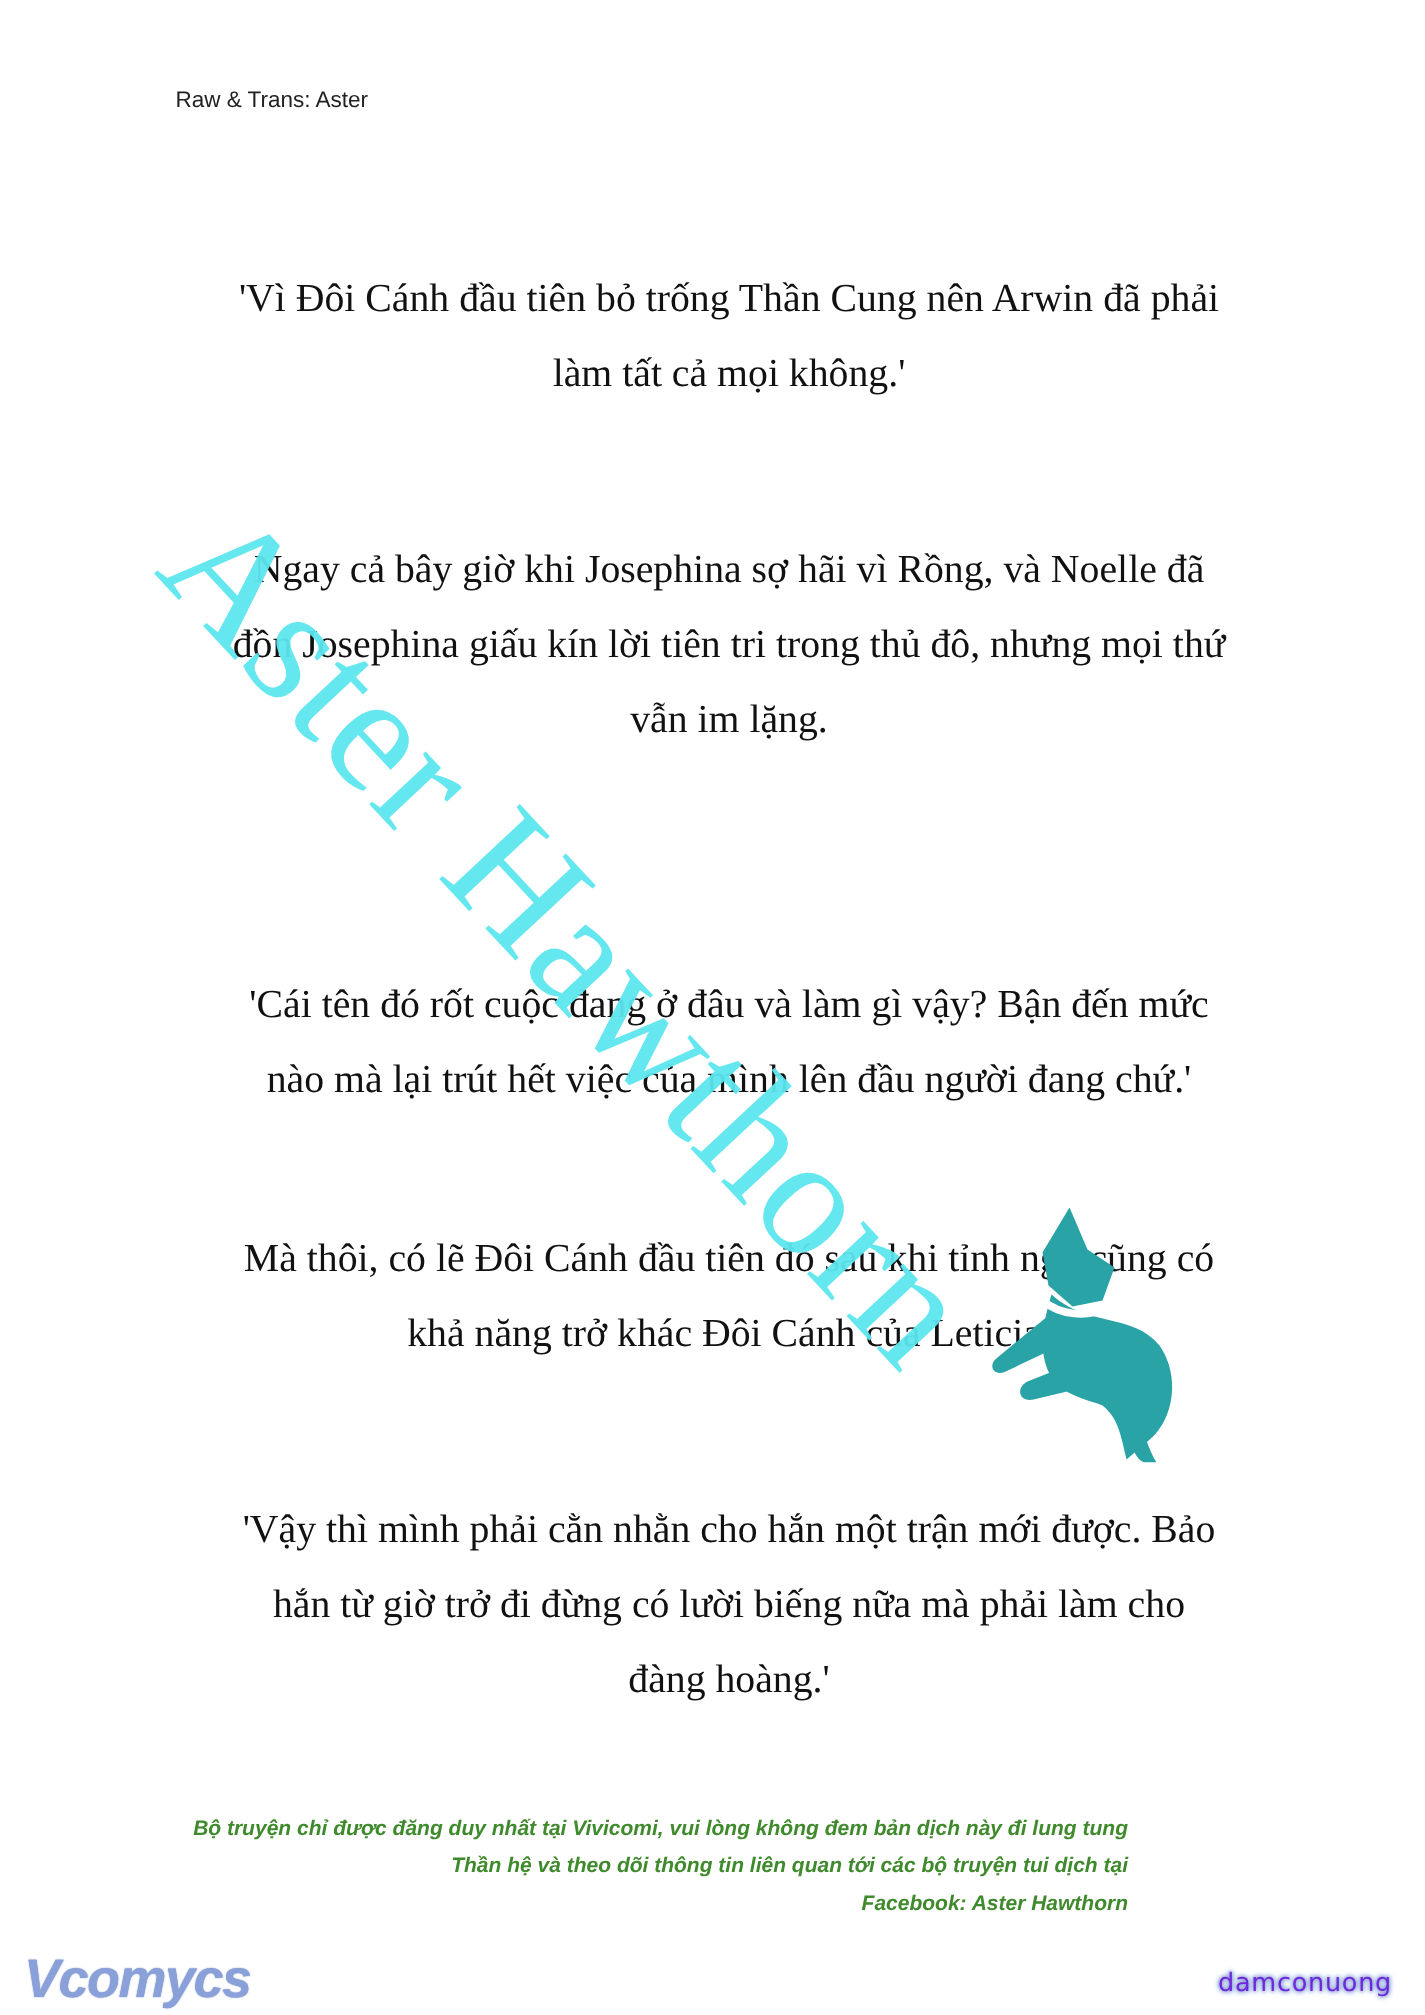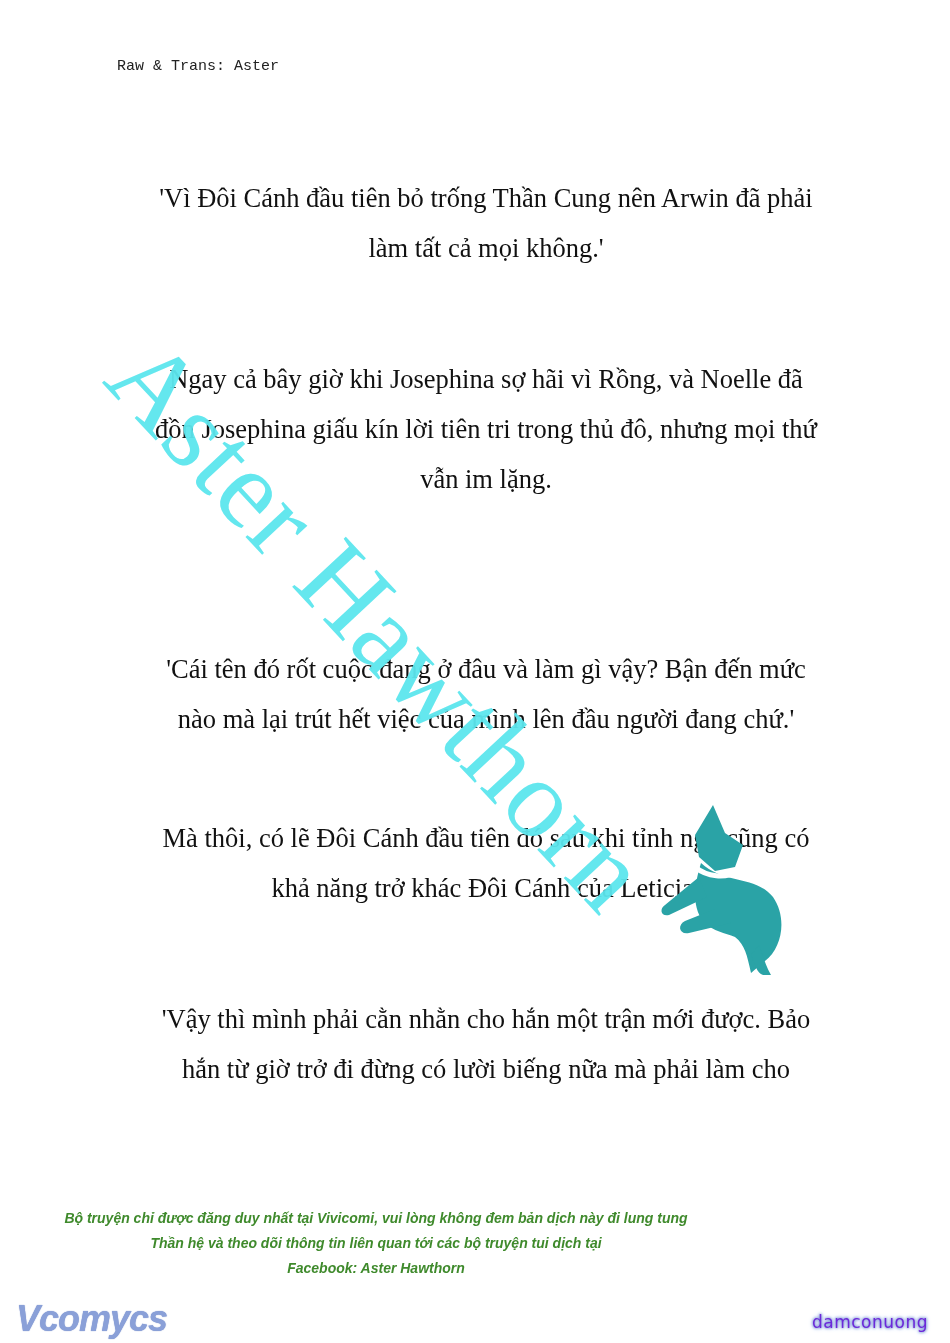--- a/index.html
+++ b/index.html
@@ -1,37 +1,37 @@
 <!DOCTYPE html>
 <html><head>
 <meta charset="utf-8">
 <style>
   html, body { margin:0; padding:0; background:#ffffff; }
   body { width:950px; height:1343px; position:relative; overflow:hidden; }
   .credit {
     position:absolute; left:117px; top:58px;
-    font-family:Liberation Mono, monospace; font-size:15px; color:#222;
+    font-family:Liberation Sans, sans-serif; font-size:15px; color:#222;
   }
   .para {
     position:absolute; left:116px; width:740px;
     font-family:"Liberation Serif", serif; font-size:26.5px; color:#111;
     line-height:50px; margin:0;text-align:center;
   }
   .para span { display:block; white-space:nowrap; }
   .watermark {
     position:absolute; left:120px; top:560px;
     font-family:"Liberation Serif", serif; font-size:112px; color:#5ce6ee;
     transform-origin:0 0; transform:rotate(47deg); white-space:nowrap;
     pointer-events:none; letter-spacing:1px; opacity:.95;
     line-height:1;
   }
   .wm-wrap { position:absolute; left:0; top:0; width:950px; height:1343px; pointer-events:none; }
   .cat { position:absolute; left:655px; top:805px; width:130px; height:170px; }
   .footer {
-    position:absolute; left:0; width:752px; text-align:center;
+    position:absolute; left:0; width:752px; text-align:right;
     font-family:"Liberation Sans", sans-serif; font-style:italic; font-weight:bold;
     font-size:14px; color:#3f8a2c;
   }
   .logo-left {
     position:absolute; left:16px; top:1298px;
     font-family:"Liberation Sans", sans-serif; font-weight:bold; font-style:italic;
     font-size:36px; letter-spacing:-1px; color:#8aa0d8;
     text-shadow: 0 0 1px #6b83c4;
   }
   .logo-right {
@@ -63,20 +63,21 @@
 </div>
 
 <div class="para" style="top:813px;">
   <span>Mà thôi, có lẽ Đôi Cánh đầu tiên đó sau khi tỉnh ngộ cũng có</span>
   <span>khả năng trở khác Đôi Cánh của Leticia.</span>
 </div>
 
 <div class="para" style="top:994px;">
   <span>'Vậy thì mình phải cằn nhằn cho hắn một trận mới được. Bảo</span>
   <span>hắn từ giờ trở đi đừng có lười biếng nữa mà phải làm cho</span>
+  <span>đàng hoàng.'</span>
 </div>
 
 <div class="wm-wrap">
   <div class="watermark" style="left:170px; top:318px;">Aster Hawthorn</div>
 </div>
 
 <svg class="cat" viewBox="0 0 130 170">
   <g fill="#2aa3a6">
 
     <path d="M58 0 L70 28 L88 40 L80 62 L60 66 L44 52 L40 30 Z"></path>

